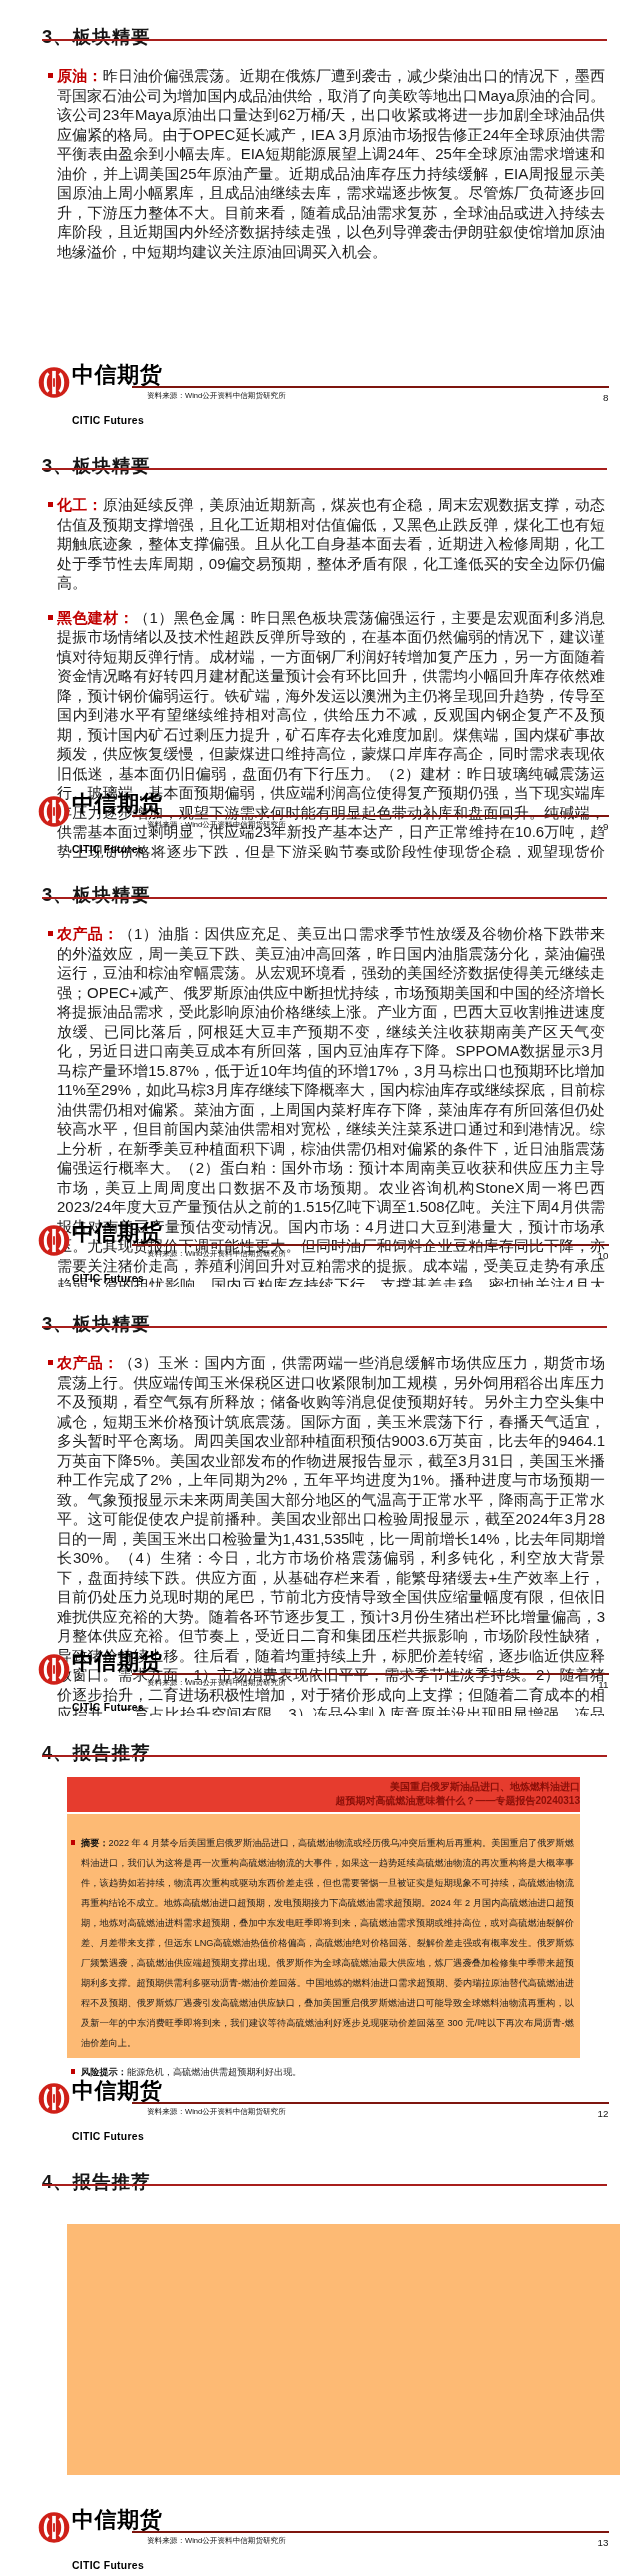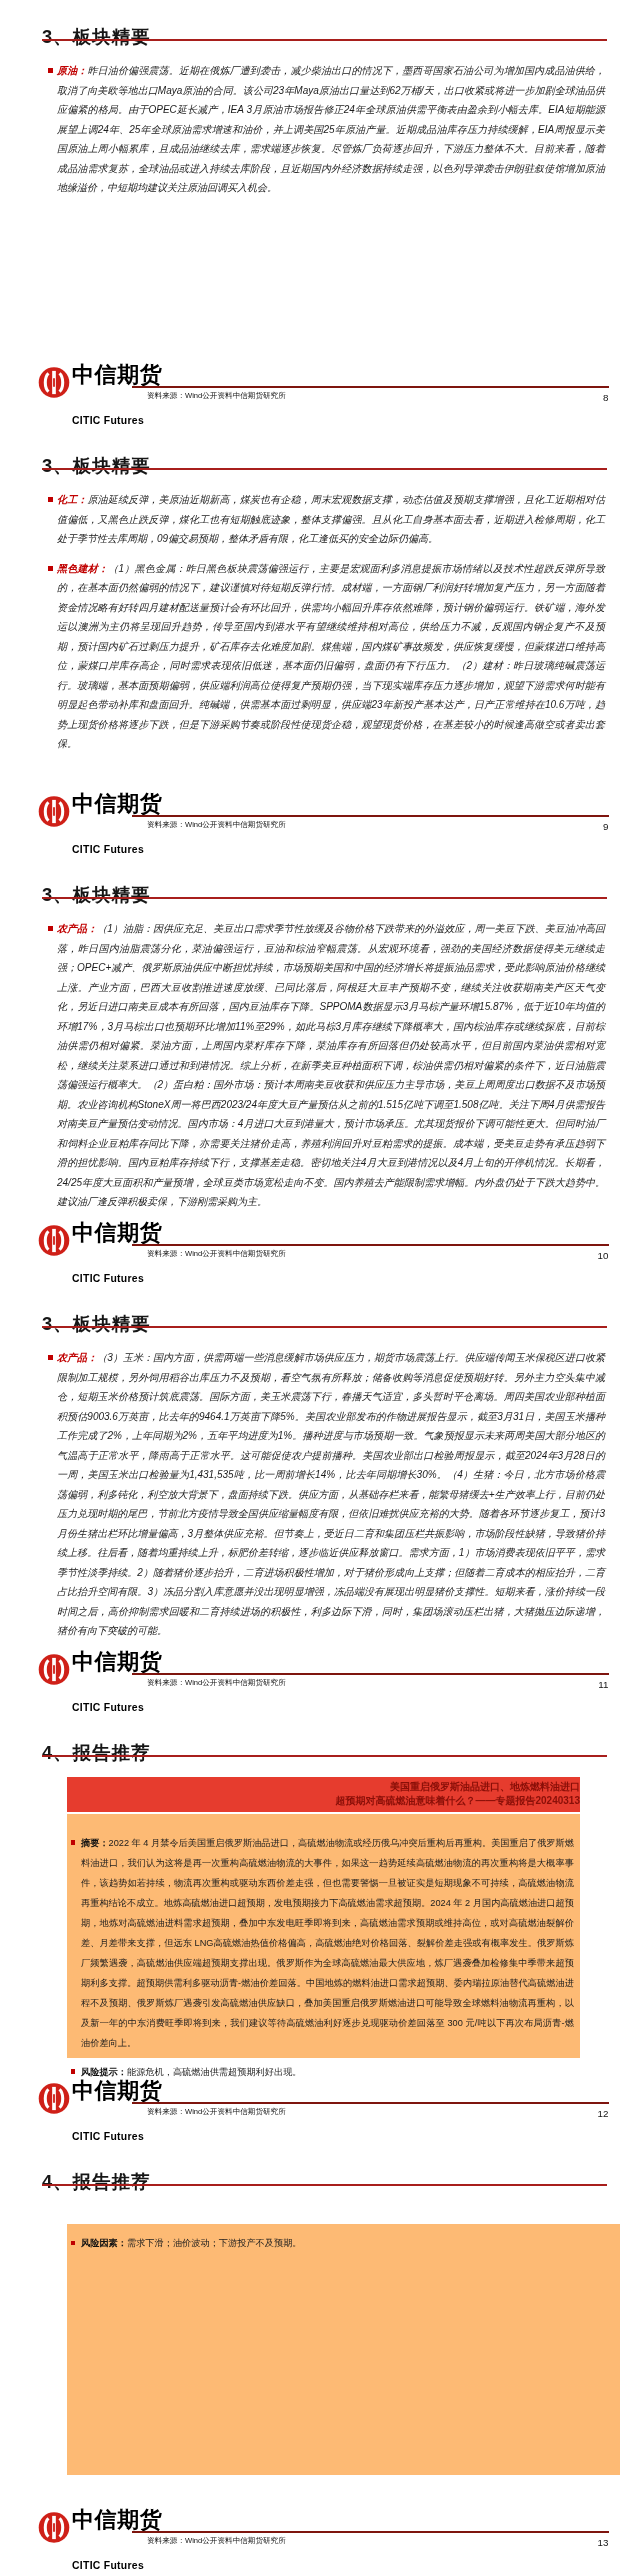--- a/index.html
+++ b/index.html
@@ -3,21 +3,21 @@
 <meta charset="utf-8">
 <style>
   html,body{margin:0;padding:0;background:#ffffff;}
   body{width:628px;font-family:"Liberation Sans","DejaVu Sans",sans-serif;color:#1a1a1a;}
   .doc{width:628px;}
   .page{position:relative;width:628px;height:429px;background:#ffffff;overflow:hidden;}
   .page.last{height:430px;}
   .page-title{position:absolute;left:42px;top:12.2px;font-size:18.3px;font-weight:bold;color:#161616;letter-spacing:1.2px;}
   .title-rule{position:absolute;left:42px;top:39px;width:565px;height:2.4px;background:#a81f1c;}
   .content{position:absolute;left:0;top:51px;width:628px;}
-  .bullet{position:relative;padding-left:57px;padding-right:23px;font-size:10px;line-height:19.5px;text-align:justify;color:#1c1c1c;font-style:italic;}
+  .bullet{position:relative;padding-left:57px;padding-right:23px;font-size:15px;line-height:19.5px;text-align:justify;color:#1c1c1c;}
   .bullet::before{content:"";position:absolute;left:48px;top:7.3px;width:4.9px;height:4.9px;background:#c00000;}
   .bullet .lbl{color:#c00000;font-weight:bold;}
   
   .banner{position:absolute;left:67px;top:61px;width:513px;background:#e63c2e;color:#8a0f08;font-weight:bold;text-align:right;font-size:10px;line-height:14px;padding:3.1px 0 3.7px 0;}
   .gray-box{position:absolute;background:#fdba74;box-sizing:border-box;}
   .box12{left:67px;top:98px;width:513px;height:244px;padding:9.8px 6.1px 0 14px;}
   .box13{left:67px;top:79px;width:553px;height:251px;padding:8.5px 8.5px 0 14px;}
   .box-para{position:relative;font-size:9.2px;line-height:20px;text-align:justify;color:#1c1c1c;}
   .box13 .box-para{line-height:19px;}
   .box-para::before{content:"";position:absolute;left:-10.4px;top:7.3px;width:4.3px;height:4.3px;background:#c00000;}
@@ -163,21 +163,20 @@
       <div class="f-src">资料来源：Wind公开资料中信期货研究所</div>
       <div class="f-page">12</div>
     </div>
   </section>
 
   <section class="page last">
     <h1 class="page-title">4、报告推荐</h1>
     <div class="title-rule"></div>
     <div class="heading13">蓄势破困局，两头风双击——2024年二季度专题报告（苯乙烯）</div>
     <div class="gray-box box13">
-      <p class="box-para risk-para"><span class="blbl">风险因素：</span><span>需求下滑；油价波动；下游投产不及预期。</span></p>
     </div>
     <div class="footer">
       <svg class="logo" viewBox="0 0 52 54">
         <circle cx="26" cy="27" r="25" fill="#cf2018"></circle>
         <rect x="23" y="8" width="6" height="38" fill="#ffffff"></rect>
         <path d="M17 12 C10 18 10 36 17 42" stroke="#ffffff" stroke-width="5" fill="none"></path>
         <path d="M35 12 C42 18 42 36 35 42" stroke="#ffffff" stroke-width="5" fill="none"></path>
         <rect x="24.5" y="20" width="3" height="14" fill="#cf2018"></rect>
       </svg>
       <div class="brand">

